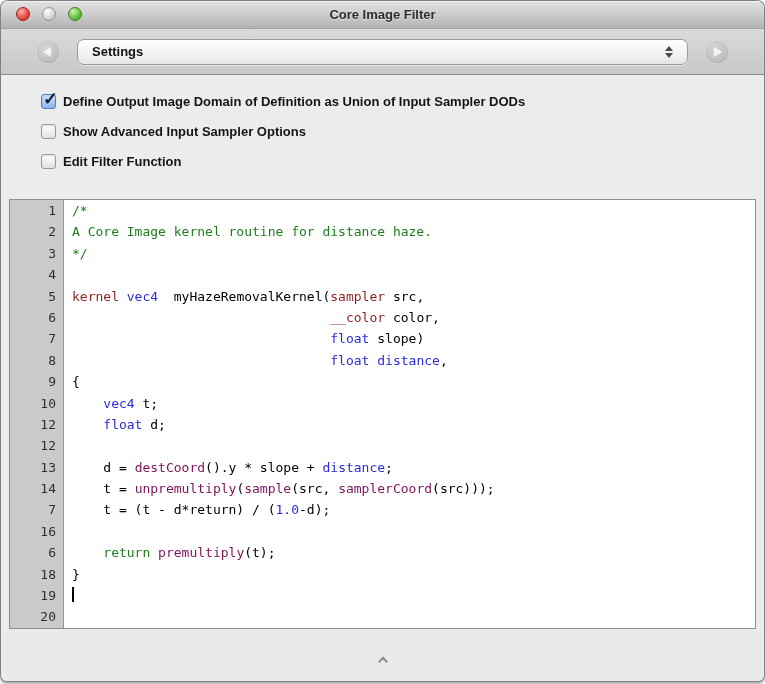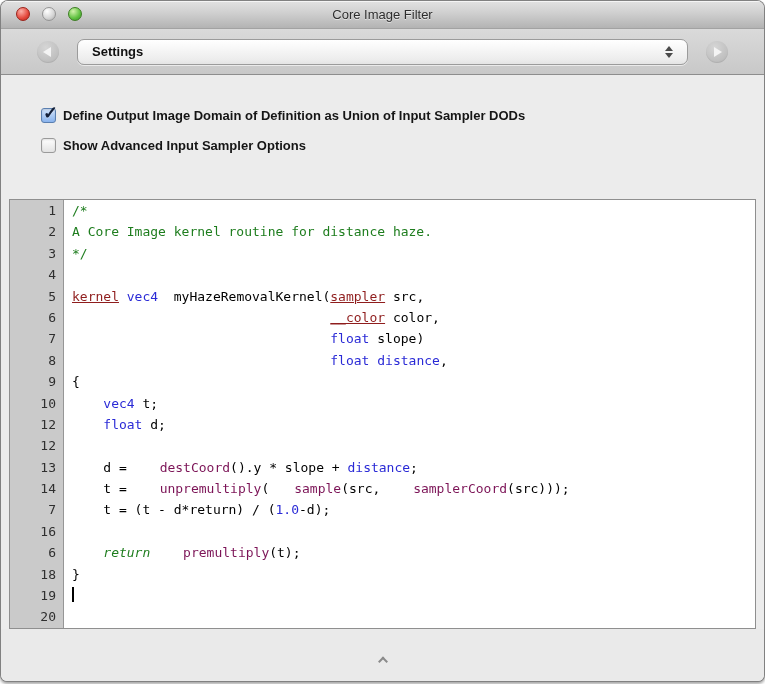--- a/index.html
+++ b/index.html
@@ -21,21 +21,21 @@
     background:linear-gradient(180deg,#e2e2e2 0%,#cfcfcf 45%,#b3b3b3 100%);
     border-bottom:1px solid #a2a2a2;
     box-shadow:inset 0 1px 0 rgba(255,255,255,.65);
     display:flex; align-items:center; justify-content:center;
   }
   .lights { position:absolute; left:15px; top:6px; display:flex; gap:12px; }
   .light { width:14px; height:14px; border-radius:50%; display:inline-block; }
   .light.red   { background:radial-gradient(circle at 35% 28%, #fbb0a8, #e4483c 60%, #b4251b); border:1px solid #9b2018; }
   .light.gray  { background:radial-gradient(circle at 35% 28%, #ffffff, #d4d4d4 60%, #ababab); border:1px solid #949494; }
   .light.green { background:radial-gradient(circle at 35% 28%, #d2f3ab, #5fc140 60%, #37912a); border:1px solid #3c7d22; }
-  .title { font-size:13px; font-weight:normal; color:#2e2e2e; text-shadow:0 1px 0 rgba(255,255,255,.55); }
+  .title { font-size:13px; font-weight:bold; color:#2e2e2e; text-shadow:0 1px 0 rgba(255,255,255,.55); }
 
   
   .toolbar {
     height:46px; flex:0 0 46px;
     background:linear-gradient(180deg,#dadada,#c8c8c8);
     border-bottom:1px solid #8d8d8d;
     display:flex; align-items:center; gap:18px;
     padding:15px 36px;
   }
   .nav-btn {
@@ -54,21 +54,21 @@
     box-shadow:0 1px 0 rgba(255,255,255,.6);
     display:flex; align-items:center;
     padding:0 12px 0 14px;
   }
   .popup-label { font-size:13px; font-weight:bold; color:#111; flex:1; }
   .stepper { display:flex; flex-direction:column; gap:2px; align-items:center; margin-right:2px; }
   .stepper .up   { width:0;height:0;border-left:4px solid transparent;border-right:4px solid transparent;border-bottom:5px solid #4a4a4a; }
   .stepper .down { width:0;height:0;border-left:4px solid transparent;border-right:4px solid transparent;border-top:5px solid #4a4a4a; }
 
   
-  .options { height:124px; flex:0 0 124px; background:#ececec; padding:32px 20px 0 40px; }
+  .options { height:124px; flex:0 0 124px; background:#ececec; padding:18px 20px 0 40px; }
   .opt-row { display:flex; align-items:flex-start; margin-bottom:11px; height:19px; }
   .cb {
     width:15px; height:15px; flex:0 0 15px; margin-top:1px;
     border:1px solid #9a9a9a; border-radius:3px;
     background:linear-gradient(180deg,#ffffff,#e3e3e3);
     box-shadow:inset 0 1px 2px rgba(0,0,0,.12);
     position:relative;
   }
   .cb.checked {
     background:linear-gradient(180deg,#d3e4fa,#8ab4ee);
@@ -95,24 +95,24 @@
   .gutter {
     flex:0 0 54px; width:54px;
     background:#cacaca; border-right:1px solid #969696;
     text-align:right; color:#2f2f2f;
   }
   .gutter .line-no { height:21.4px; line-height:21.4px; padding-right:7px; }
   .code { flex:1; overflow:hidden; }
   .code-line { height:21.4px; line-height:21.4px; white-space:pre; padding-left:8px; color:var(--c-plain,#000); }
   .tok-plain { color:var(--c-plain,#000); }
   .tok-cmt   { color:var(--c-comment,#1e7d1e); }
-  .tok-ctrl  { color:var(--c-control,#1e7d1e);font-style:italic; }
-  .tok-kw    { color:var(--c-keyword,#8f1d1d);text-decoration:underline; }
+  .tok-ctrl  { color:var(--c-control,#1e7d1e); }
+  .tok-kw    { color:var(--c-keyword,#8f1d1d); }
   .tok-type  { color:var(--c-type,#2a2ad6); }
-  .tok-fn    { color:var(--c-builtin,#7c1457);margin-left:25px; }
+  .tok-fn    { color:var(--c-builtin,#7c1457); }
   .caret { display:inline-block; width:1.5px; height:15px; background:#000; vertical-align:-2px; }
 
   
   .footer { flex:1 1 auto; position:relative; background:#eaeaea; }
   .grip {
     position:absolute; left:50%; bottom:16px; transform:translateX(-50%) rotate(45deg);
     width:7px; height:7px;
     border-left:2px solid #8a8a8a; border-top:2px solid #8a8a8a;
   }
 </style>
@@ -147,20 +147,24 @@
   </div>
 
   <div class="options">
     <div class="opt-row">
       <span class="cb checked"></span>
       <span class="opt-label">Define Output Image Domain of Definition as Union of Input Sampler DODs</span>
     </div>
     <div class="opt-row">
       <span class="cb"></span>
       <span class="opt-label">Show Advanced Input Sampler Options</span>
+    </div>
+    <div class="opt-row">
+      <span class="cb"></span>
+      <span class="opt-label">Edit Filter Function</span>
     </div>
   </div>
 
   <div class="editor">
     <div class="gutter">
         <div class="line-no">1</div>
         <div class="line-no">2</div>
         <div class="line-no">3</div>
         <div class="line-no">4</div>
         <div class="line-no">5</div>

